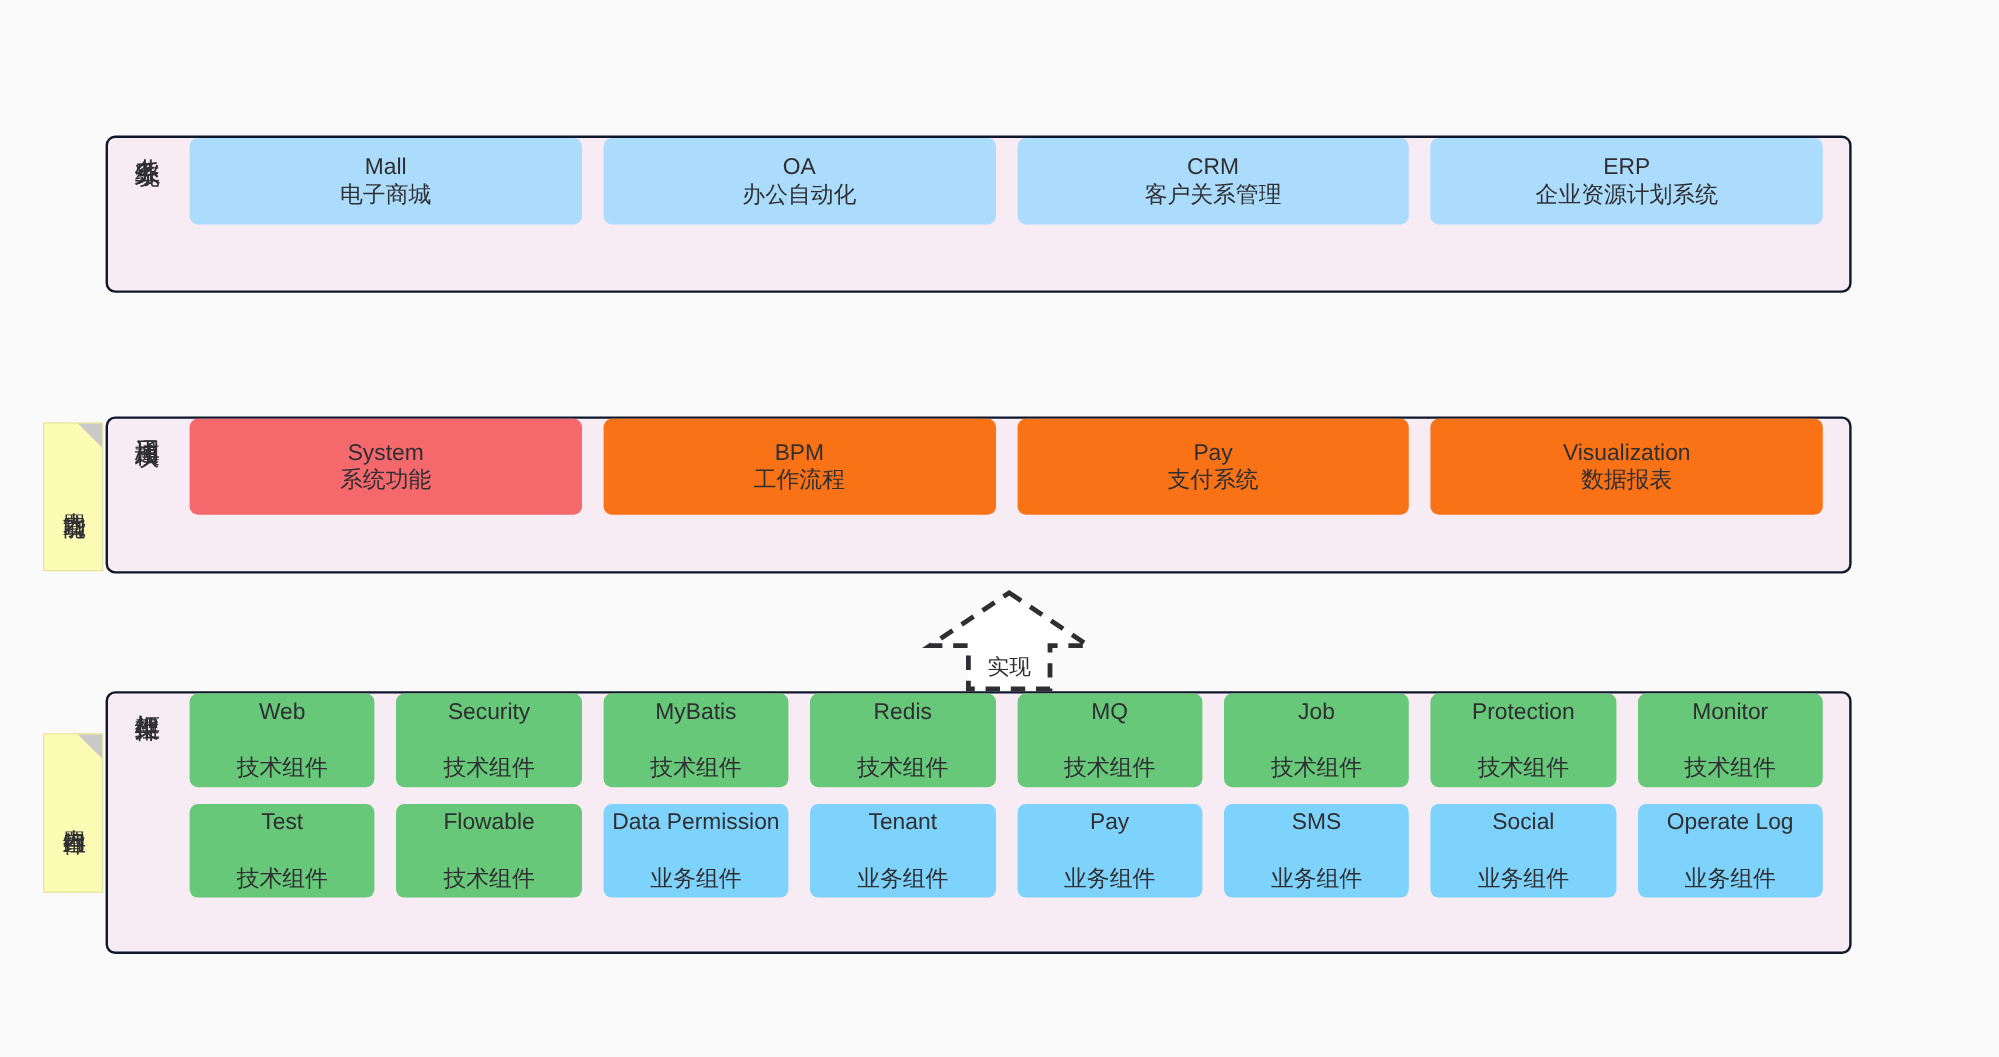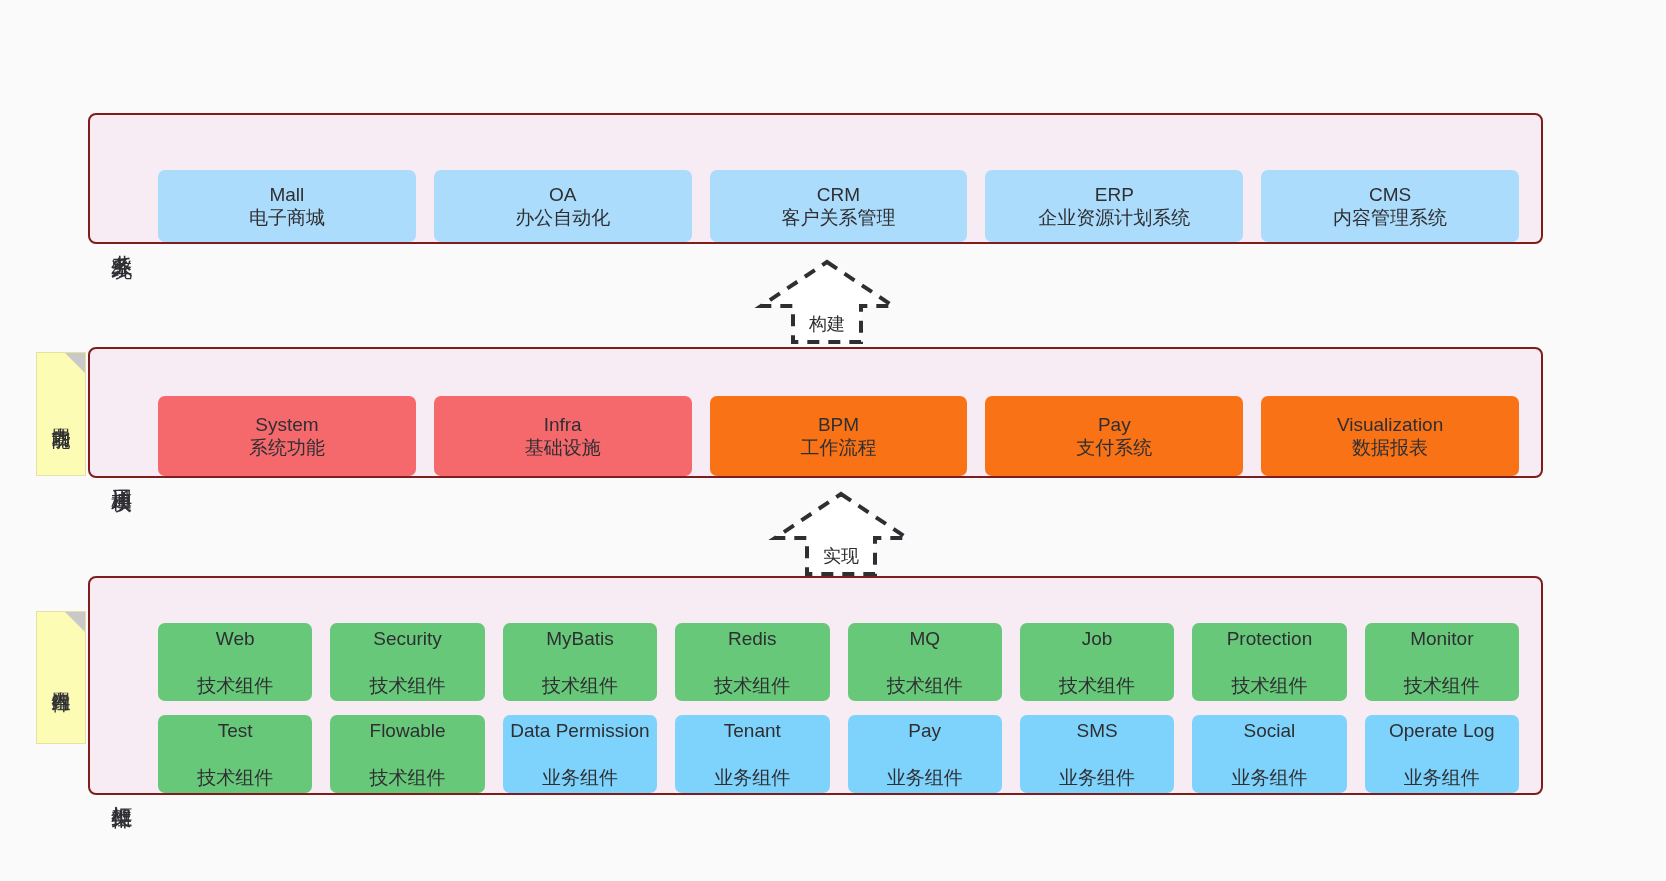--- a/index.html
+++ b/index.html
@@ -19,24 +19,24 @@
   .canvas {
     position: absolute;
     inset: 0;
   }
 
   
   .layer {
     position: absolute;
     box-sizing: border-box;
     background: #f7ebf4;
-    border: 2px solid #7f1d1d;
+    border: 2px solid #0f172a;
     border-radius: 8px;
     display: flex;
-    align-items: flex-end;
+    align-items: flex-start;
   }
   .layer-title {
     flex: 0 0 auto;
     width: 44px;
     display: flex;
     align-items: center;
     justify-content: center;
     font-size: 21px;
     line-height: 1.12;
     color: #2f2f33;
@@ -166,53 +166,39 @@
             <span class="t2">办公自动化</span>
           </div>
           <div class="card c-blue">
             <span class="t1">CRM</span>
             <span class="t2">客户关系管理</span>
           </div>
           <div class="card c-blue">
             <span class="t1">ERP</span>
             <span class="t2">企业资源计划系统</span>
           </div>
-          <div class="card c-blue">
-            <span class="t1">CMS</span>
-            <span class="t2">内容管理系统</span>
-          </div>
         </div>
       </div>
     </div>
   </div>
 
-  <div class="arrow-wrap" id="arrow-build">
-    <svg width="140" height="84" viewBox="0 0 140 84" aria-hidden="true">
-      <path d="M 70 4 L 136 48 L 104 48 L 104 84 L 36 84 L 36 48 L 4 48 Z" fill="#ffffff" stroke="#2f2f33" stroke-width="4" stroke-dasharray="12 9" stroke-linejoin="miter"></path>
-    </svg>
-    <div class="arrow-label">构建</div>
-  </div>
 
   <div class="note" id="note-builtin-func">
     <span>内置功能</span>
   </div>
 
   <div class="layer" id="layer-common">
     <div class="layer-title">通用模块</div>
     <div class="layer-body">
       <div class="layer-grid">
         <div class="row">
           <div class="card c-red">
             <span class="t1">System</span>
             <span class="t2">系统功能</span>
           </div>
-          <div class="card c-red">
-            <span class="t1">Infra</span>
-            <span class="t2">基础设施</span>
-          </div>
           <div class="card c-pink">
             <span class="t1">BPM</span>
             <span class="t2">工作流程</span>
           </div>
           <div class="card c-pink">
             <span class="t1">Pay</span>
             <span class="t2">支付系统</span>
           </div>
           <div class="card c-pink">
             <span class="t1">Visualization</span>

